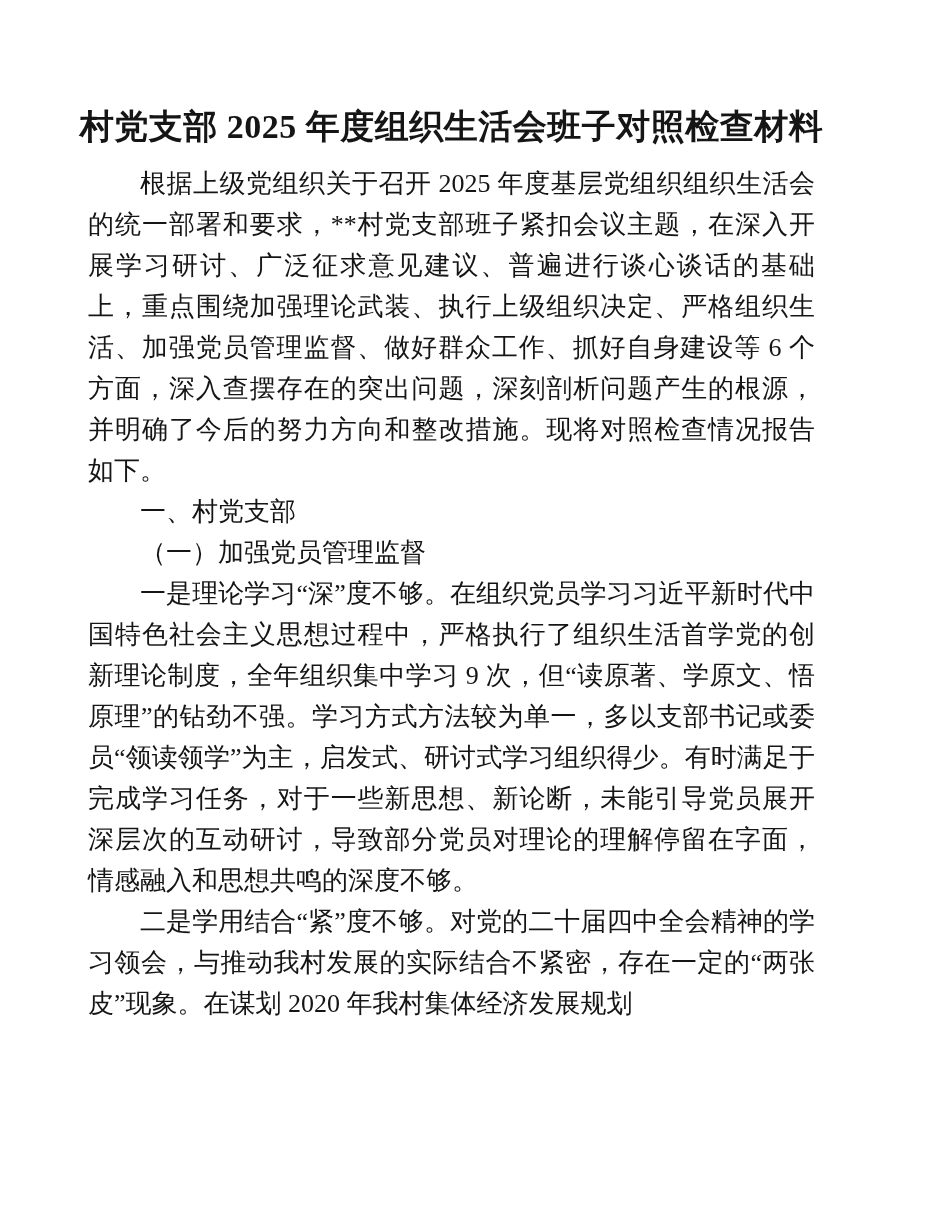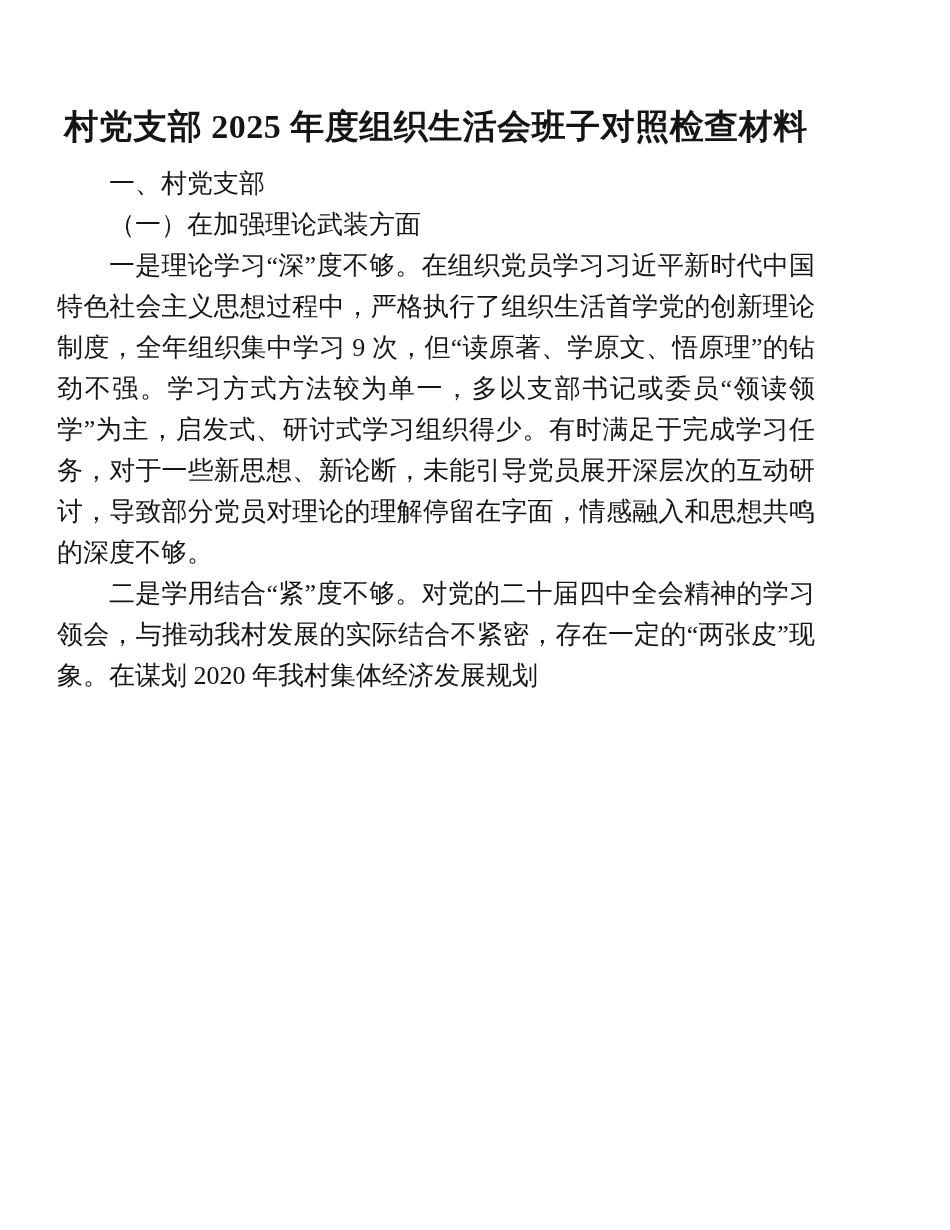--- a/index.html
+++ b/index.html
@@ -7,21 +7,21 @@
     padding: 0;
     background: #ffffff;
   }
   .page {
     position: relative;
     width: 950px;
     height: 1076px;
     box-sizing: border-box;
     background: #ffffff;
     color: #151515;
-    padding: 98px 135px 0 57px;
+    padding: 98px 135px 0 88px;
     overflow: hidden;
     font-family: "Liberation Serif", "DejaVu Serif", serif;
   }
   .doc-title {
     font-size: 34px;
     line-height: 57px;
     font-weight: bold;
     text-align: center;
     margin: 0 -25px 8px -25px;
     letter-spacing: 0.5px;
@@ -34,18 +34,19 @@
     text-indent: 2em;
     word-break: break-all;
   }
 </style>
 </head>
 <body>
 
 <div class="page">
   <div class="doc-title">村党支部 2025 年度组织生活会班子对照检查材料</div>
   <div class="doc-content">
+      <p class="para body">根据上级党组织关于召开 2025 年度基层党组织组织生活会的统一部署和要求，**村党支部班子紧扣会议主题，在深入开展学习研讨、广泛征求意见建议、普遍进行谈心谈话的基础上，重点围绕加强理论武装、执行上级组织决定、严格组织生活、加强党员管理监督、做好群众工作、抓好自身建设等 6 个方面，深入查摆存在的突出问题，深刻剖析问题产生的根源，并明确了今后的努力方向和整改措施。现将对照检查情况报告如下。</p>
       <p class="para heading1">一、村党支部</p>
-      <p class="para heading2">（一）在加强理论武装方面</p>
+      <p class="para heading2">（一）加强党员管理监督</p>
       <p class="para body">一是理论学习“深”度不够。在组织党员学习习近平新时代中国特色社会主义思想过程中，严格执行了组织生活首学党的创新理论制度，全年组织集中学习 9 次，但“读原著、学原文、悟原理”的钻劲不强。学习方式方法较为单一，多以支部书记或委员“领读领学”为主，启发式、研讨式学习组织得少。有时满足于完成学习任务，对于一些新思想、新论断，未能引导党员展开深层次的互动研讨，导致部分党员对理论的理解停留在字面，情感融入和思想共鸣的深度不够。</p>
       <p class="para body">二是学用结合“紧”度不够。对党的二十届四中全会精神的学习领会，与推动我村发展的实际结合不紧密，存在一定的“两张皮”现象。在谋划 2020 年我村集体经济发展规划</p>
     </div>
 </div>
 
 </body></html>

